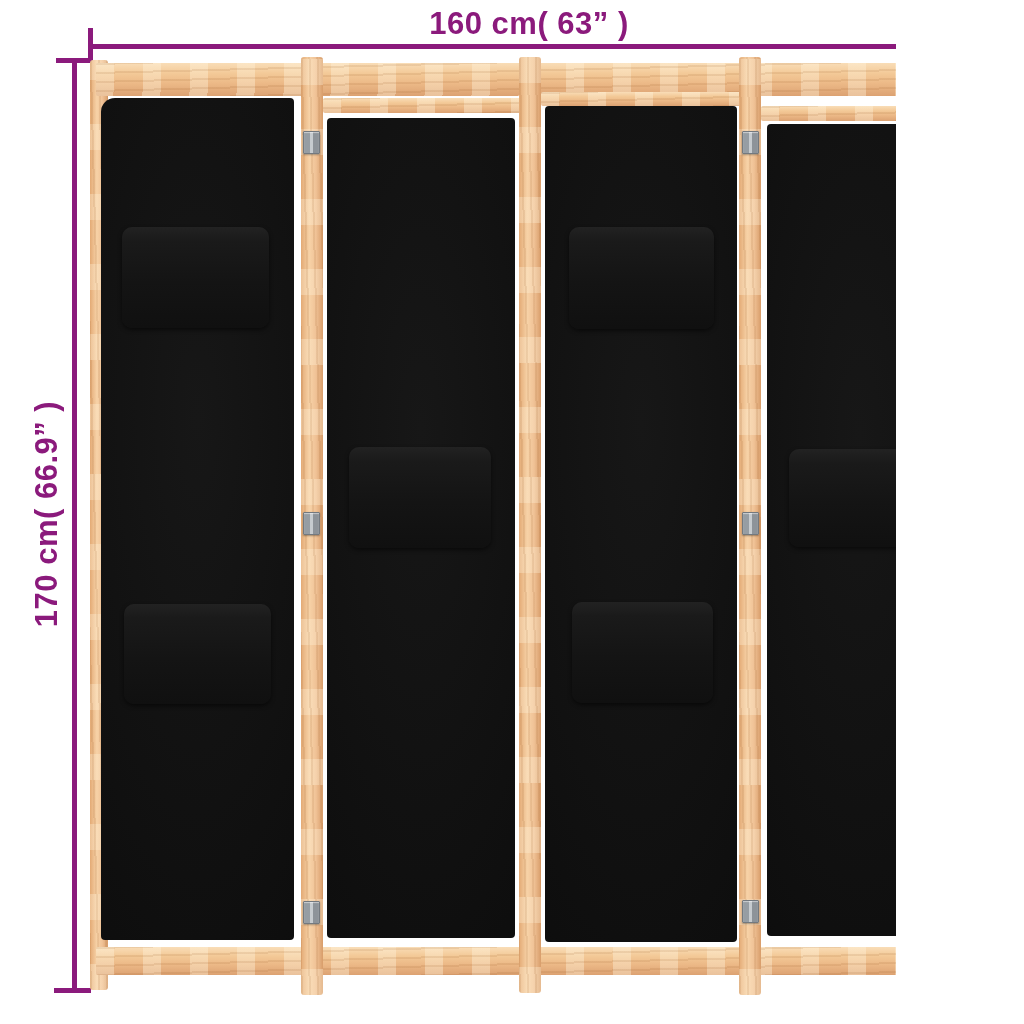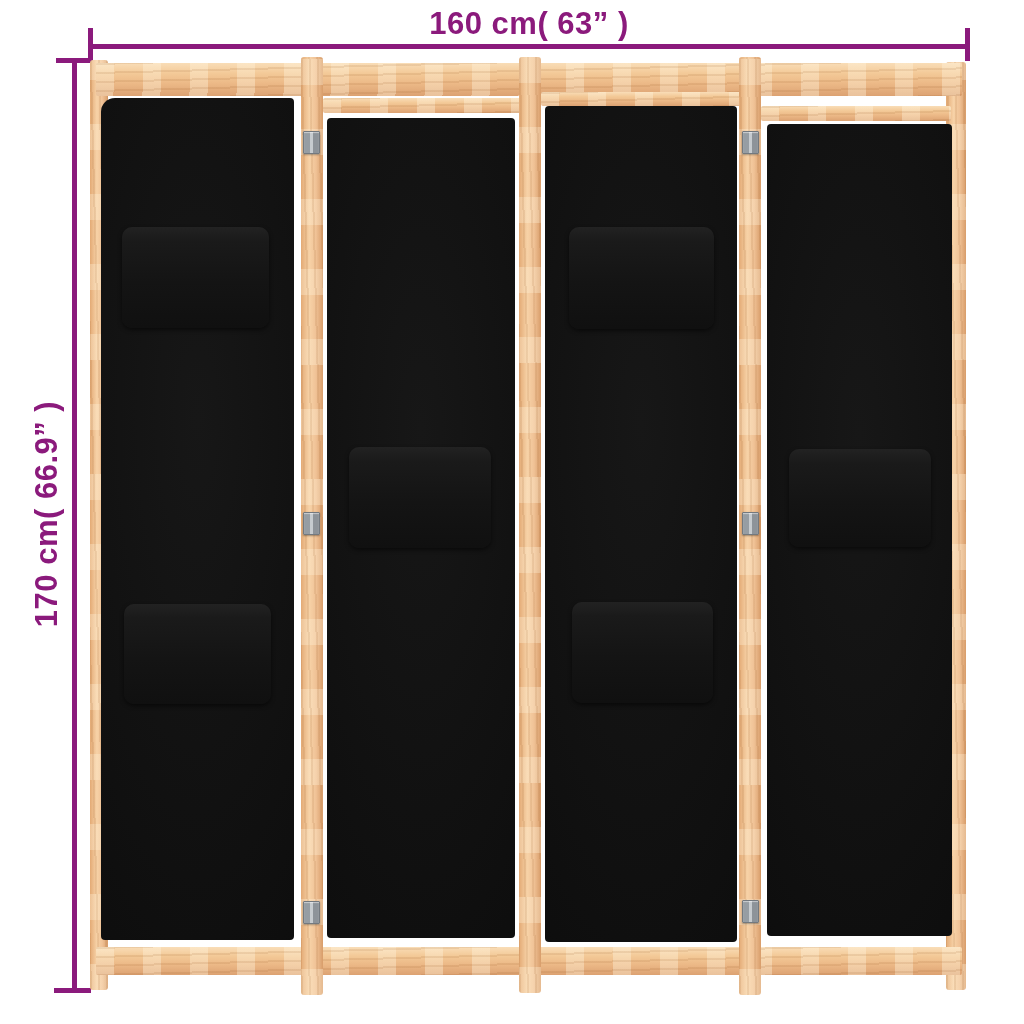--- a/index.html
+++ b/index.html
@@ -1,18 +1,18 @@
 <!DOCTYPE html>
 <html><head>
 <meta charset="utf-8">
 <style>
   html,body{margin:0;padding:0;background:#ffffff;}
   #stage{
     position:relative;
-    width:1024px;height:1024px;
+    width:896px;height:1024px;
     background:#ffffff;
     overflow:hidden;
     font-family:"Liberation Sans", sans-serif;
   }
   .abs{position:absolute;}
 
   
   .dim{background:#8b1a7c;}
   .dim-label{
     color:#8b1a7c;

